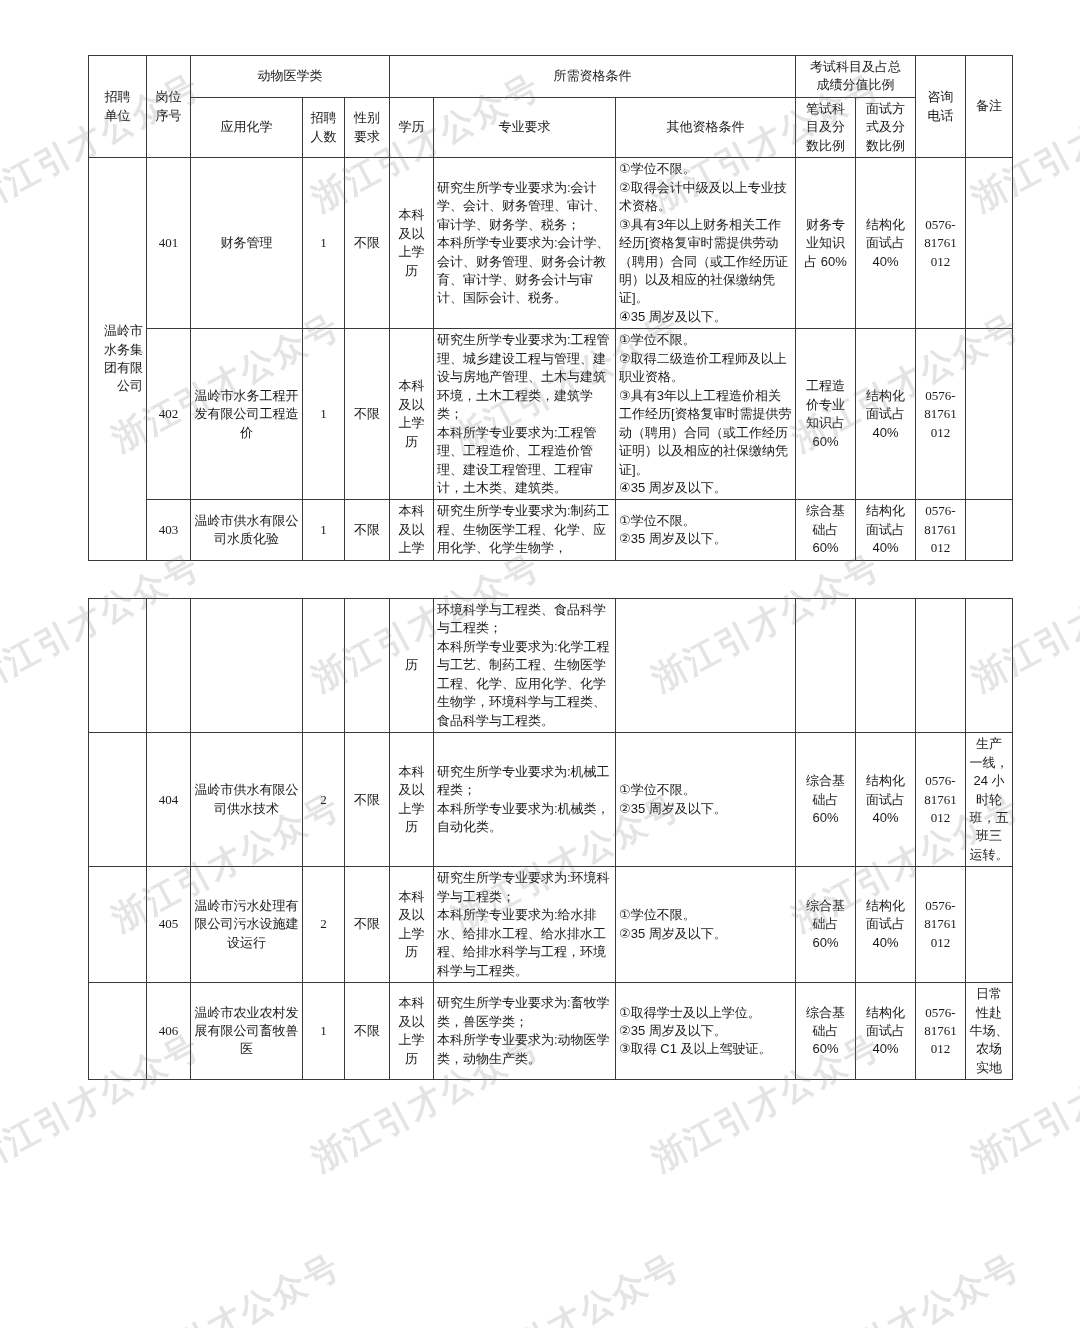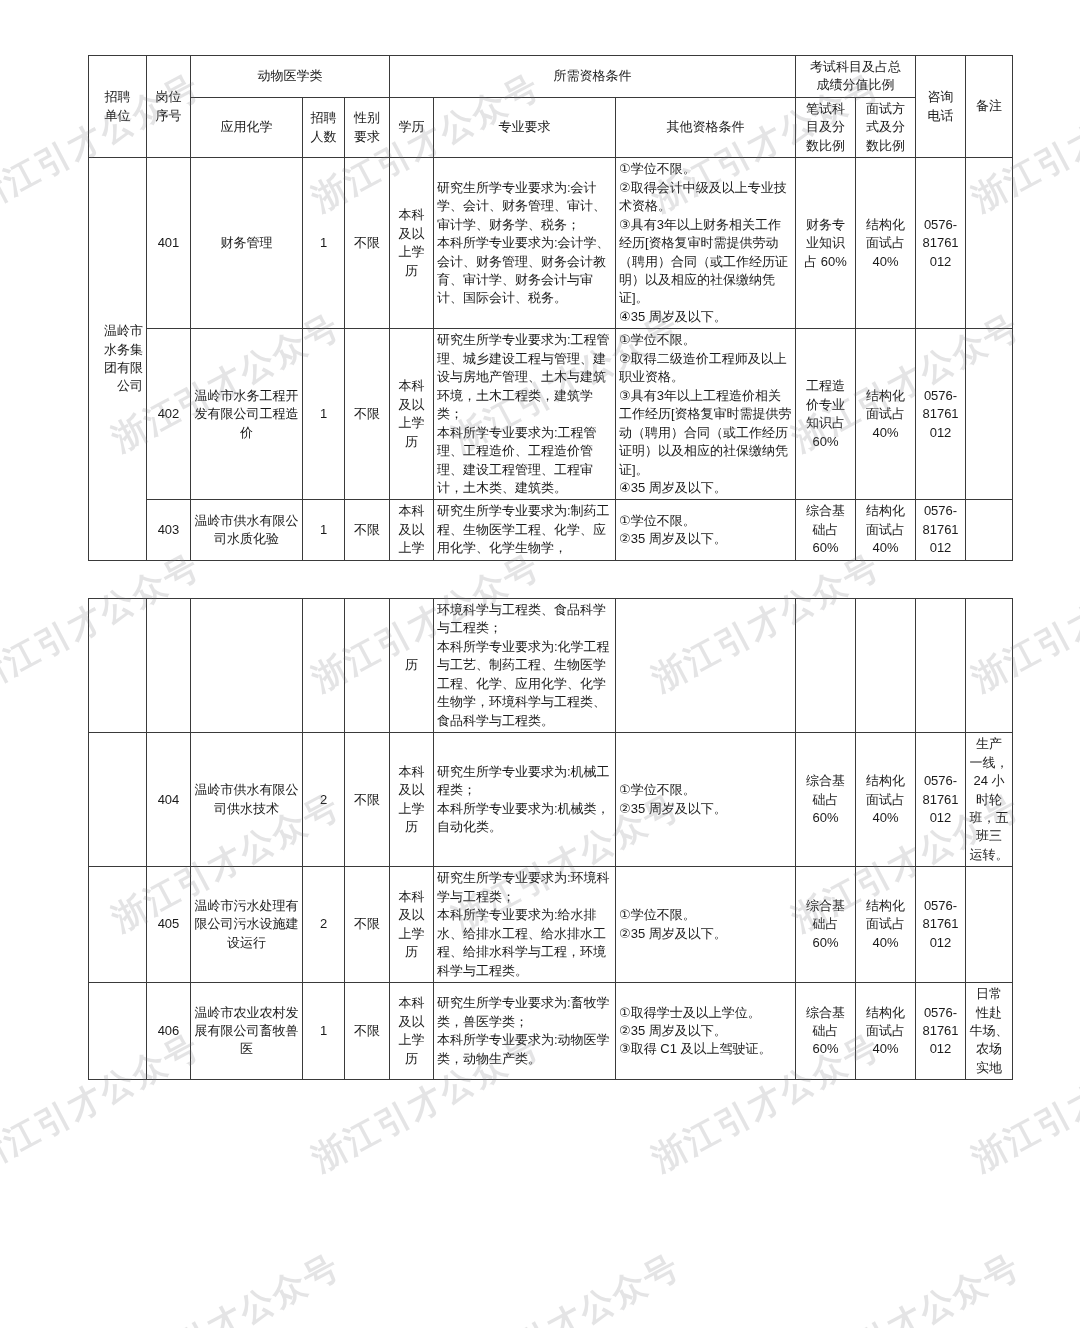--- a/index.html
+++ b/index.html
@@ -64,21 +64,21 @@
   }
   .hdr td {
     text-align: center;
     font-size: 13.5px;
     line-height: 1.38;
     padding: 4px 2px;
   }
   .ctr   { text-align: center; }
   .just  { text-align: left; }
   .top   { vertical-align: top; }
-  .num   { font-family: Liberation Sans, sans-serif; font-size: 13.5px; }
+  .num   { font-family: Liberation Serif, serif; font-size: 13.5px; }
   .narrow-cjk { letter-spacing: 0px; text-align: right; }
   .cell-txt { white-space: pre-line; }
   .vert-stack { white-space: pre-line; line-height: 1.45; }
 
   
   col.c-unit  { width: 58px; }
   col.c-seq   { width: 44px; }
   col.c-post  { width: 112px; }
   col.c-cnt   { width: 42px; }
   col.c-sex   { width: 45px; }

